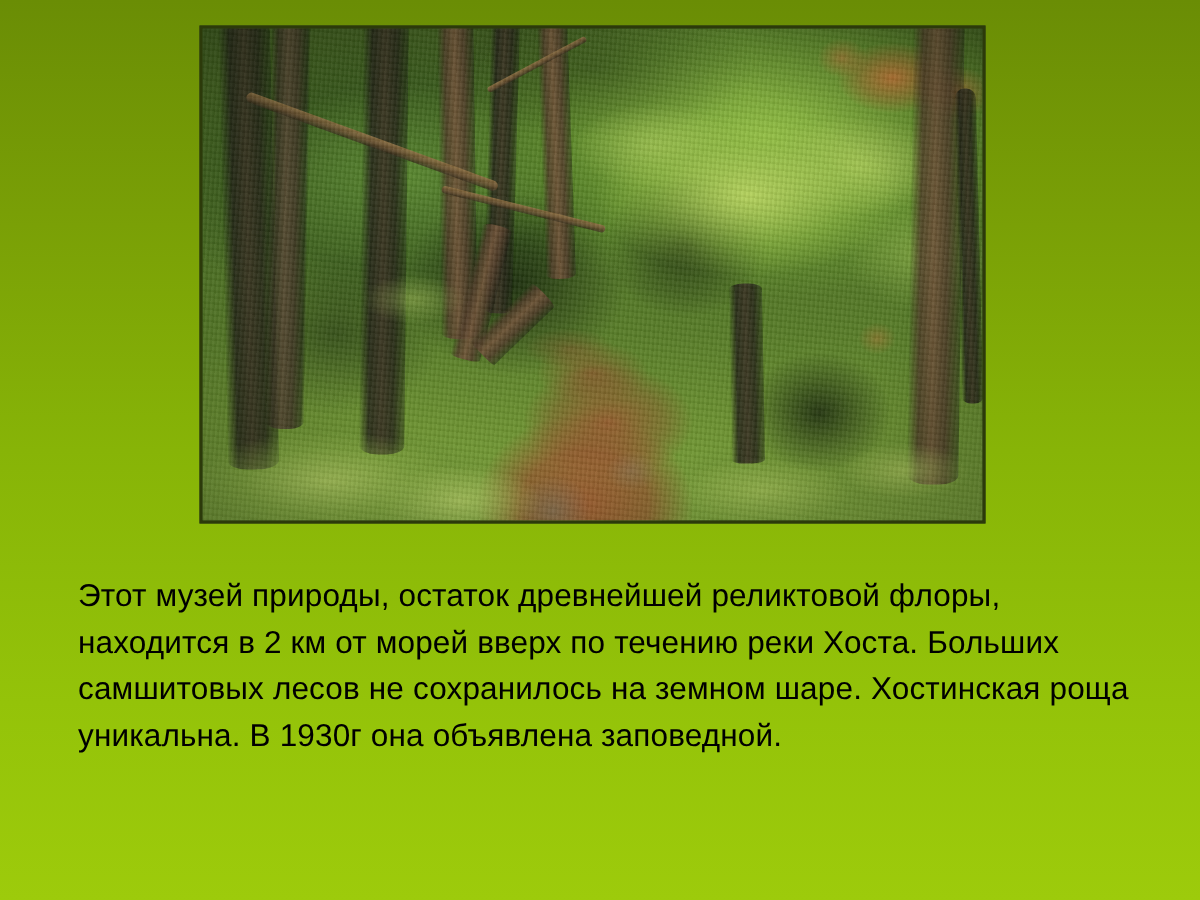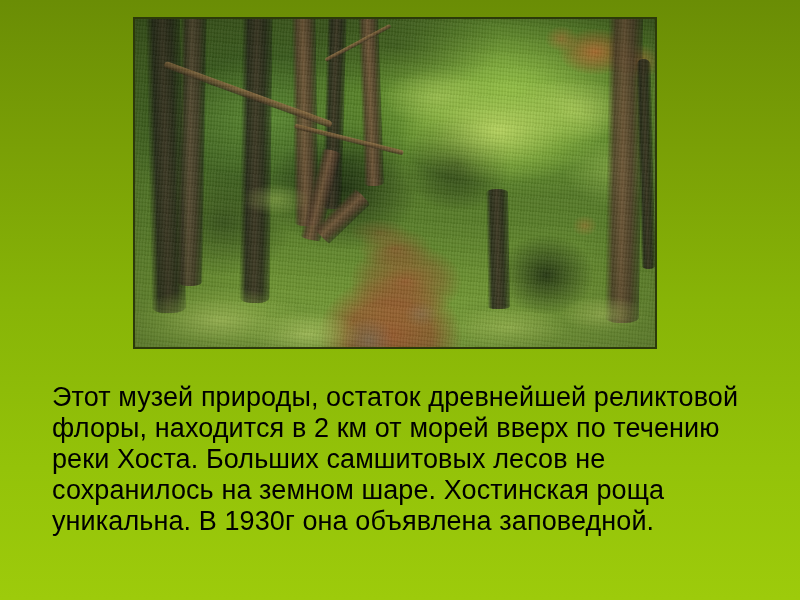--- a/index.html
+++ b/index.html
@@ -159,21 +159,21 @@
     background: radial-gradient(ellipse 78% 78% at 50% 48%, rgba(0,0,0,0) 52%, rgba(10,20,6,0.34) 100%);
   }
 
   
   #caption {
     position: absolute;
     left: 52px;
     top: 382px;
     width: 706px;
     color: #000000;
-    font-size: 27px;
+    font-size: 21px;
     line-height: 31px;
     letter-spacing: 0.1px;
     white-space: pre-wrap;
   }
 </style>
 </head>
 <body>
 
 <div id="slide">
 

